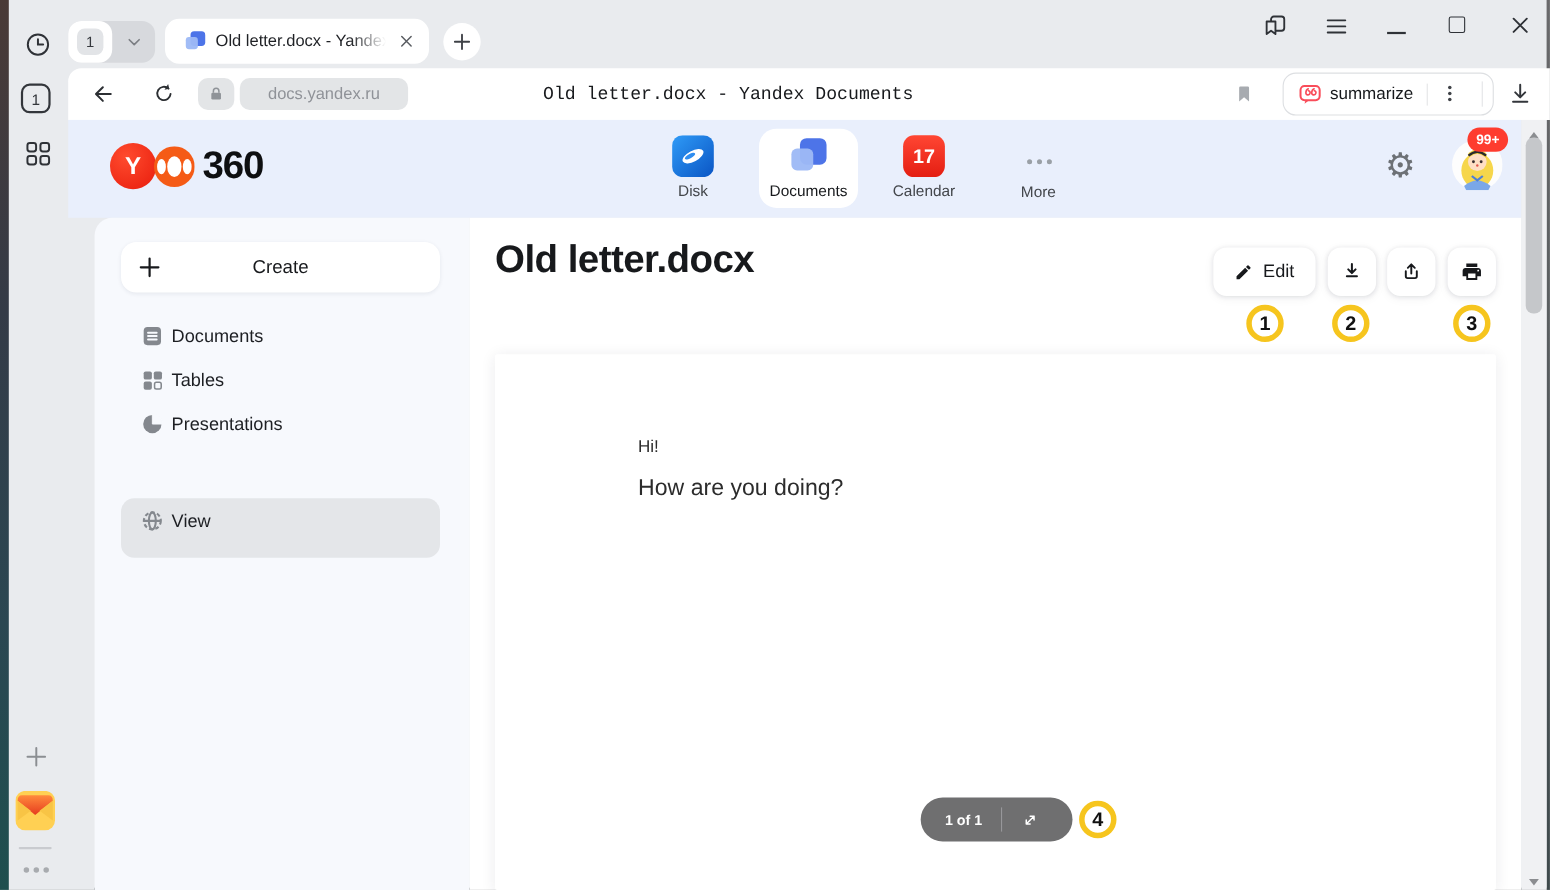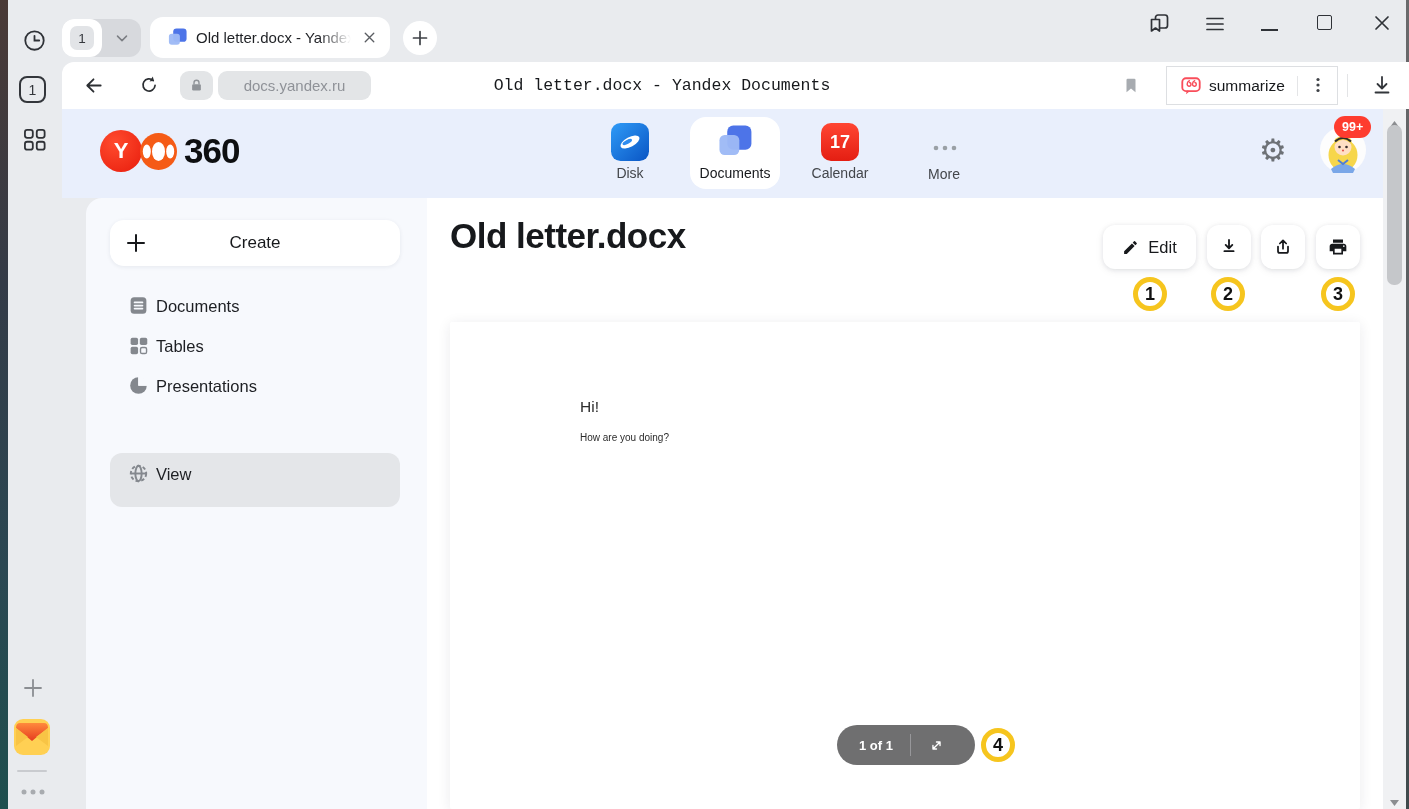--- a/index.html
+++ b/index.html
@@ -142,21 +142,21 @@
         </svg>
       <span></span>
     </div>
     <div class="abs flexc pill" style="left:156px;top:9px;width:153px;height:29px;font-size:15px;color:#8f9298;">docs.yandex.ru</div>
     <div class="abs" style="left:300px;top:0;width:600px;text-align:center;line-height:47px;font-size:16.5px;color:#17191c;font-family:Liberation Mono, monospace;">Old letter.docx - Yandex Documents</div>
     <span class="abs" style="left:1060px;top:14px;">
       <svg width="18" height="19" viewBox="0 0 24 24">
           <path d="M6 4.5Q6 3 7.5 3h9Q18 3 18 4.5V21l-6-5.1L6 21z" fill="#a7abb0"></path>
         </svg>
     </span>
-    <div class="abs" style="left:1104px;top:4px;width:172px;height:39px;border:1px solid #dddfe2;border-radius:0;background:#fff;box-sizing:border-box;">
+    <div class="abs" style="left:1104px;top:4px;width:192px;height:39px;border:1px solid #dddfe2;border-radius:12px;background:#fff;box-sizing:border-box;">
       <span class="abs" style="left:13px;top:8px;">
         <svg width="22" height="22" viewBox="0 0 24 24" fill="none">
             <rect x="2.5" y="3.5" width="19" height="14" rx="4" stroke="#f94d5a" stroke-width="2"></rect>
             <path d="M7.5 17l-1 4 4.5-3.5" fill="#f94d5a"></path>
             <path d="M10.5 8.2a2.1 2.1 0 1 1-2.7 2 c0-2 .8-3.3 2.4-4" stroke="#f94d5a" stroke-width="1.6" stroke-linecap="round"></path>
             <path d="M16.3 8.2a2.1 2.1 0 1 1-2.7 2 c0-2 .8-3.3 2.4-4" stroke="#f94d5a" stroke-width="1.6" stroke-linecap="round"></path>
           </svg>
       </span>
       <span class="abs" style="left:42px;top:0;line-height:37px;font-size:15.5px;color:#17191c;">summarize</span>
       <div class="abs" style="left:130px;top:9px;width:1px;height:20px;background:#e4e5e7;"></div>
@@ -332,21 +332,21 @@
     </div>
     <div class="abs whitebtn flexc" style="left:889px;top:27px;width:44px;height:44px;">
       <svg width="20" height="20" viewBox="0 0 24 24">
           <path d="M19 8H5c-1.66 0-3 1.34-3 3v6h4v4h12v-4h4v-6c0-1.66-1.34-3-3-3zm-3 11H8v-5h8v5zm3-7c-.55 0-1-.45-1-1s.45-1 1-1 1 .45 1 1-.45 1-1 1zm-1-9H6v4h12V3z" fill="#17191c"></path>
         </svg>
       <span></span>
     </div>
 
     <div class="abs" style="left:23px;top:124px;width:910px;height:487px;background:#fff;border-radius:2px;box-shadow:0 2px 14px rgba(30,30,50,.09);">
       <div class="abs" style="left:130px;top:76px;font-size:15.5px;font-weight:500;color:#2c2c2c;">Hi!</div>
-      <div class="abs" style="left:130px;top:110px;font-size:10px;font-weight:500;color:#2c2c2c;">How are you doing?</div>
+      <div class="abs" style="left:130px;top:110px;font-size:21px;font-weight:500;color:#2c2c2c;">How are you doing?</div>
     </div>
 
     <div class="abs" style="left:410px;top:527px;width:138px;height:40px;background:#6f6f70;border-radius:20px;display:flex;align-items:center;">
       <span style="margin-left:22px;font-size:13px;font-weight:700;color:#fff;">1 of 1</span>
       <span style="margin-left:17px;width:1px;height:22px;background:#97979a;"></span>
       <span style="margin-left:17px;display:inline-flex;">
         <svg width="17" height="17" viewBox="0 0 24 24" fill="none" stroke="#fff" stroke-width="1.9" stroke-linecap="round">
             <path d="M7 17L17 7M17 7h-5M17 7v5M7 17h5M7 17v-5"></path>
           </svg>
       </span>

